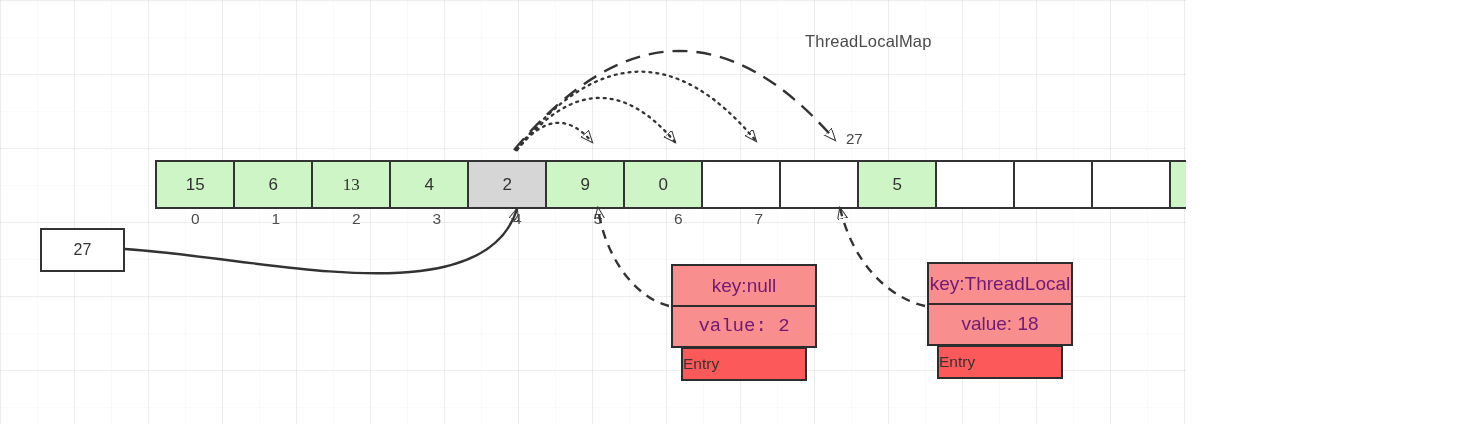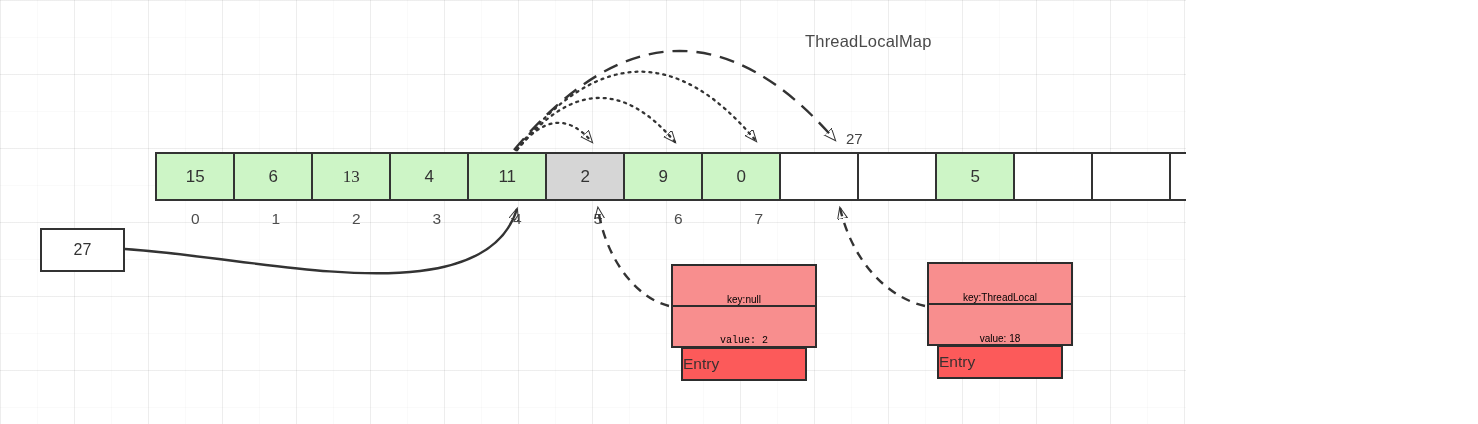--- a/index.html
+++ b/index.html
@@ -20,21 +20,21 @@
   .dot-arc       { stroke-width:2.3; stroke-dasharray:2 5; stroke-linecap:round; }
   .dash-arc      { stroke-width:2.4; stroke-dasharray:15 9; }
 
   .title {
     position:absolute; left:805px; top:32px; font-size:16.5px; color:#4a4a4a; letter-spacing:0.2px; z-index:3;
   }
   .arc-slot-label {
     position:absolute; left:846px; top:130px; font-size:15px; color:#444444; z-index:6;
   }
 
-  .array-row { position:absolute; left:155px; top:152px; display:flex; z-index:4; }
+  .array-row { position:absolute; left:155px; top:160px; display:flex; z-index:4; }
   .cell {
     flex:0 0 80.5px; width:80.5px; height:49px;
     border:2.5px solid #333333; margin-left:-2.5px;
     display:flex; align-items:center; justify-content:center;
     font-size:17px; color:#333333; background:#ffffff;
   }
   .cell:first-child { margin-left:0; }
 
   .index-row { position:absolute; left:155px; top:210px; display:flex; z-index:2; }
   .idx { flex:0 0 80.5px; width:80.5px; text-align:center; font-size:15.5px; color:#4d4d4d; }
@@ -44,22 +44,22 @@
     border:2.5px solid #333333; background:#ffffff;
     display:flex; align-items:center; justify-content:center;
     font-size:16px; color:#333333; z-index:4;
   }
 
   .entry-card { position:absolute; width:146px; z-index:4; }
   .entry-card.left  { left:671px; top:264px; }
   .entry-card.right { left:927px; top:262px; }
   .entry-row {
     width:146px; height:43px; border:2.5px solid #2d2d2d;
-    display:flex; align-items:flex-end; justify-content:center;
-    font-size:10px; color:#000000; background:#f88e8e;
+    display:flex; align-items:center; justify-content:center;
+    font-size:19px; color:#701a75; background:#f88e8e;
   }
   .entry-row + .entry-row { margin-top:-2.5px; }
   .entry-tab {
     width:126px; height:34px; margin:-1px auto 0 auto;
     border:2.5px solid #2d2d2d; border-top-width:2px;
     display:flex; align-items:center; 
     font-size:15.5px; color:#3c3030; background:#fc5a5a;
   }
 </style>
 </head>
@@ -93,21 +93,20 @@
 
   <div class="value-box">
     <span>27</span>
   </div>
 
   <div id="array-row" class="array-row">
       <div class="cell" style="background: rgb(205, 245, 198);">15</div>
       <div class="cell" style="background: rgb(205, 245, 198);">6</div>
       <div class="cell" style="background: rgb(205, 245, 198); font-family: Liberation Serif, serif;">13</div>
       <div class="cell" style="background: rgb(205, 245, 198);">4</div>
-      <div class="cell" style="background: rgb(205, 245, 198);">11</div>
       <div class="cell" style="background: rgb(214, 214, 214);">2</div>
       <div class="cell" style="background: rgb(205, 245, 198);">9</div>
       <div class="cell" style="background: rgb(205, 245, 198);">0</div>
       <div class="cell" style="background: rgb(255, 255, 255);"></div>
       <div class="cell" style="background: rgb(255, 255, 255);"></div>
       <div class="cell" style="background: rgb(205, 245, 198);">5</div>
       <div class="cell" style="background: rgb(255, 255, 255);"></div>
       <div class="cell" style="background: rgb(255, 255, 255);"></div>
       <div class="cell" style="background: rgb(255, 255, 255);"></div>
       <div class="cell" style="background: rgb(205, 245, 198);">1</div>

